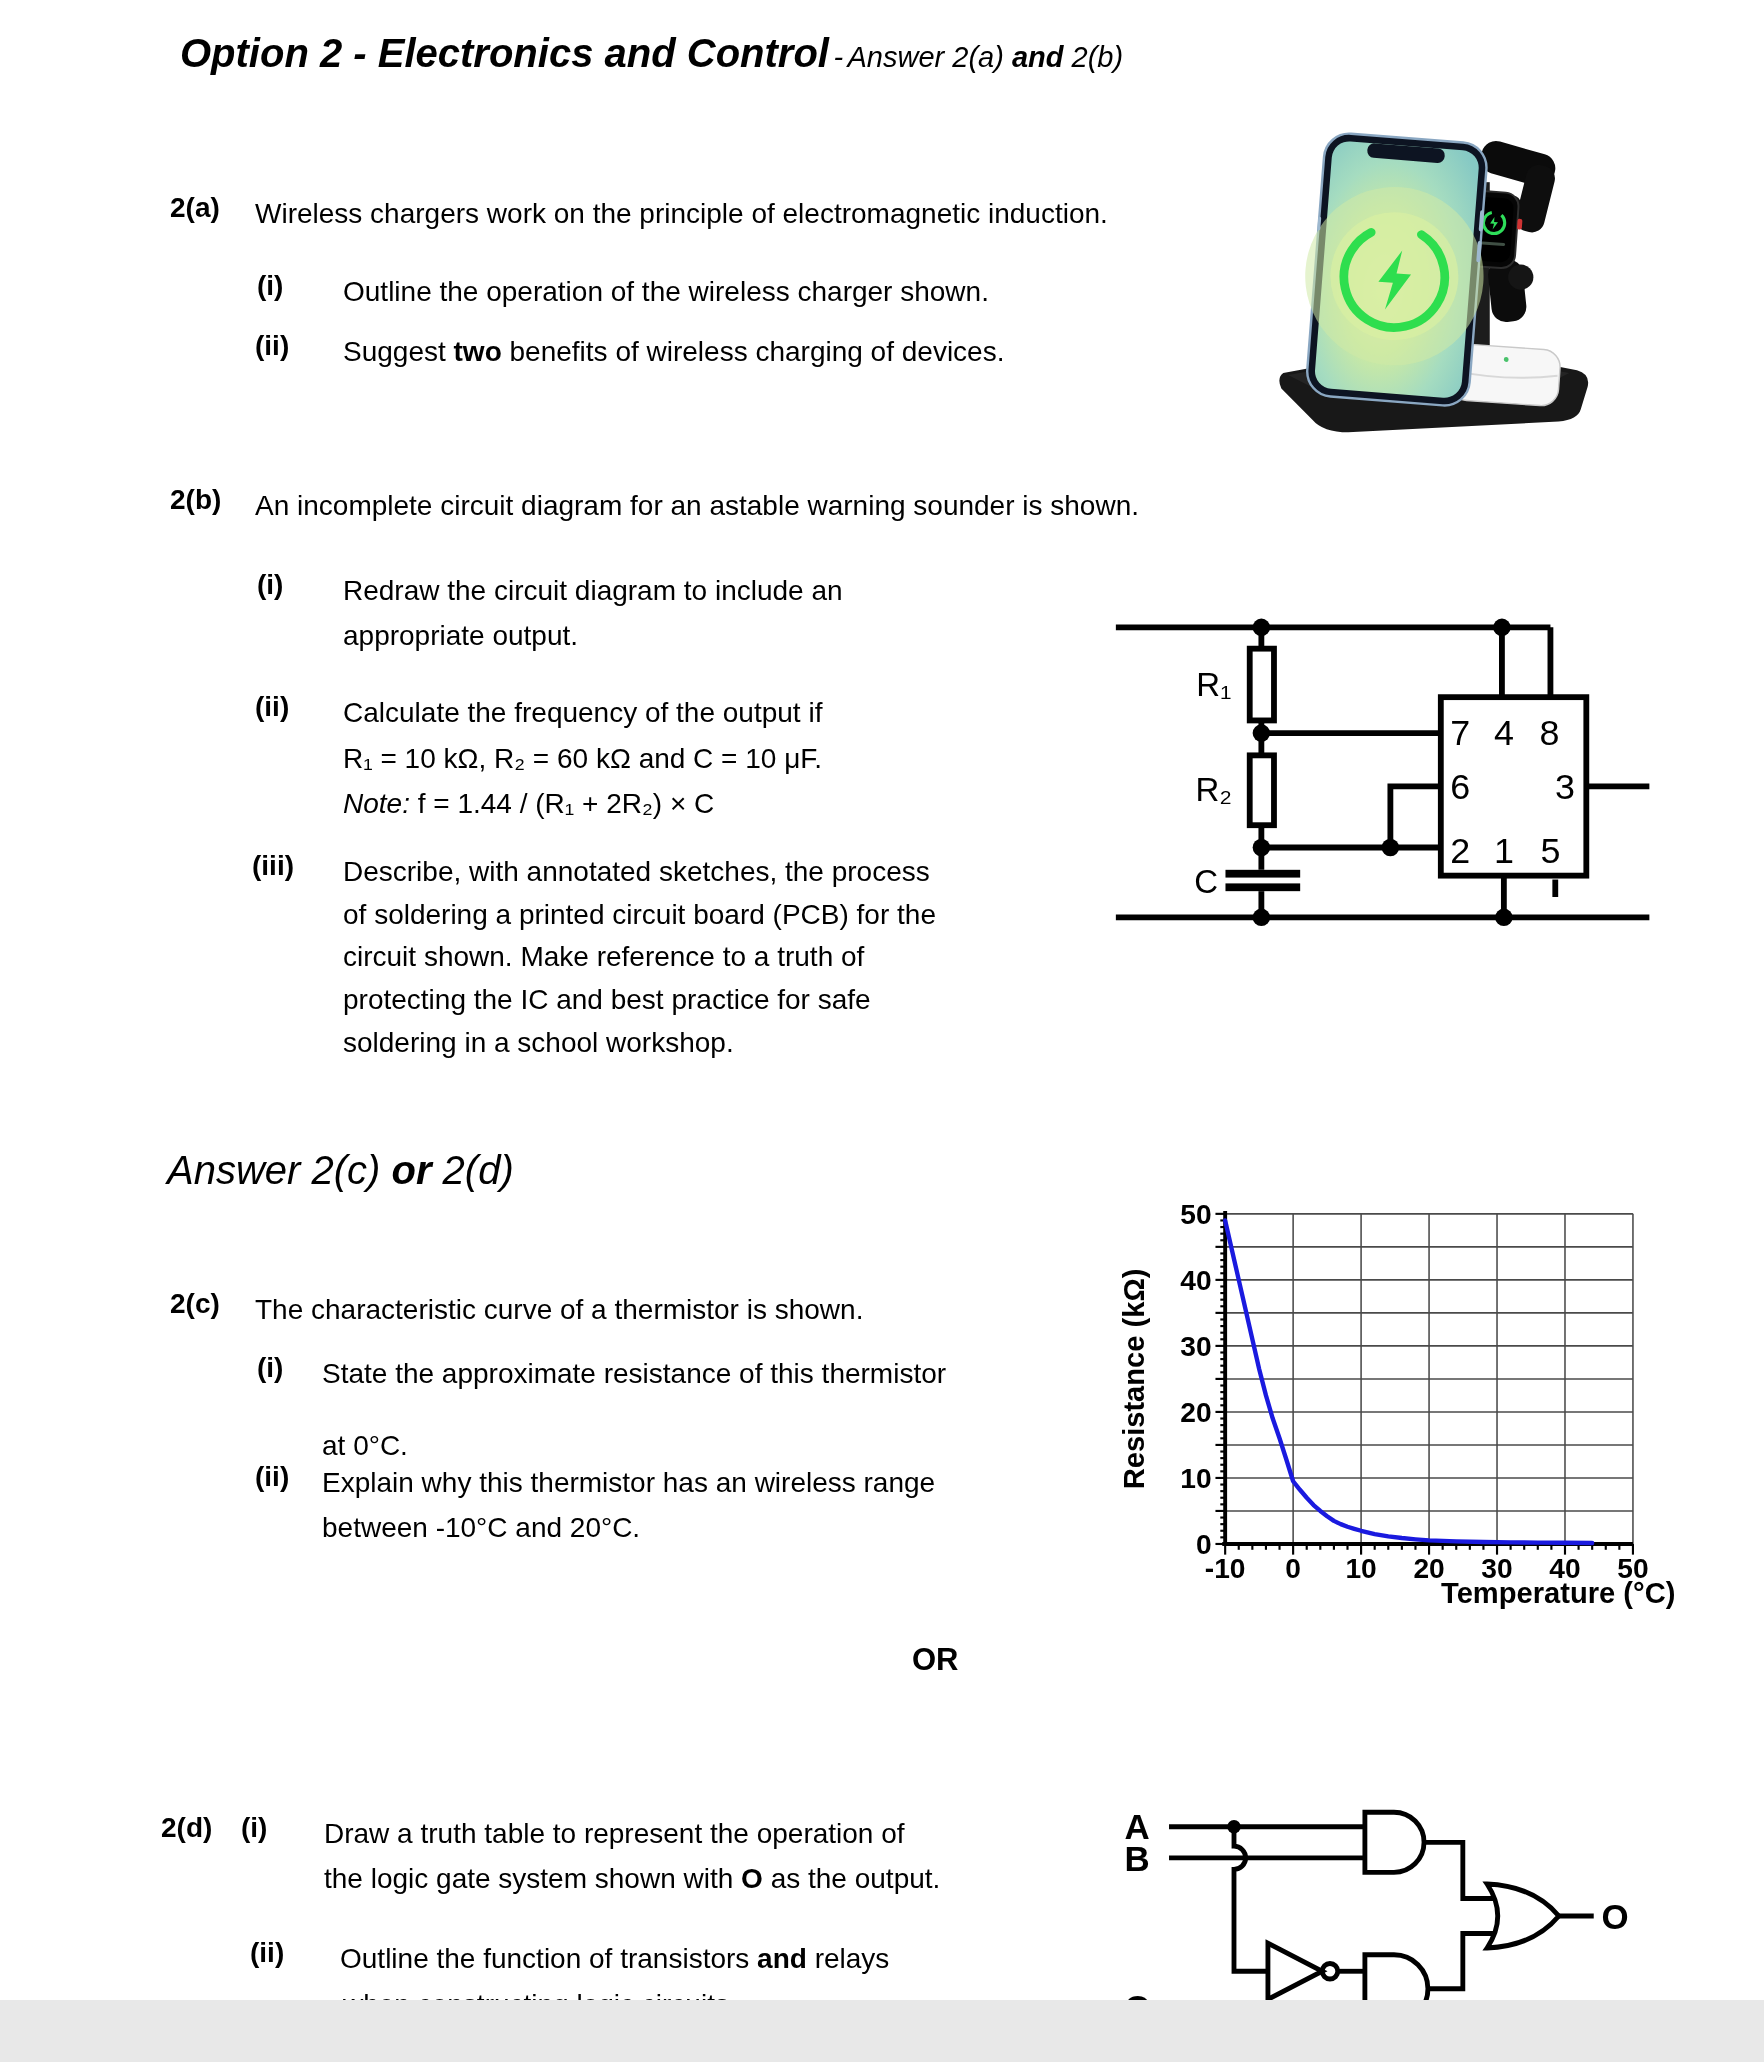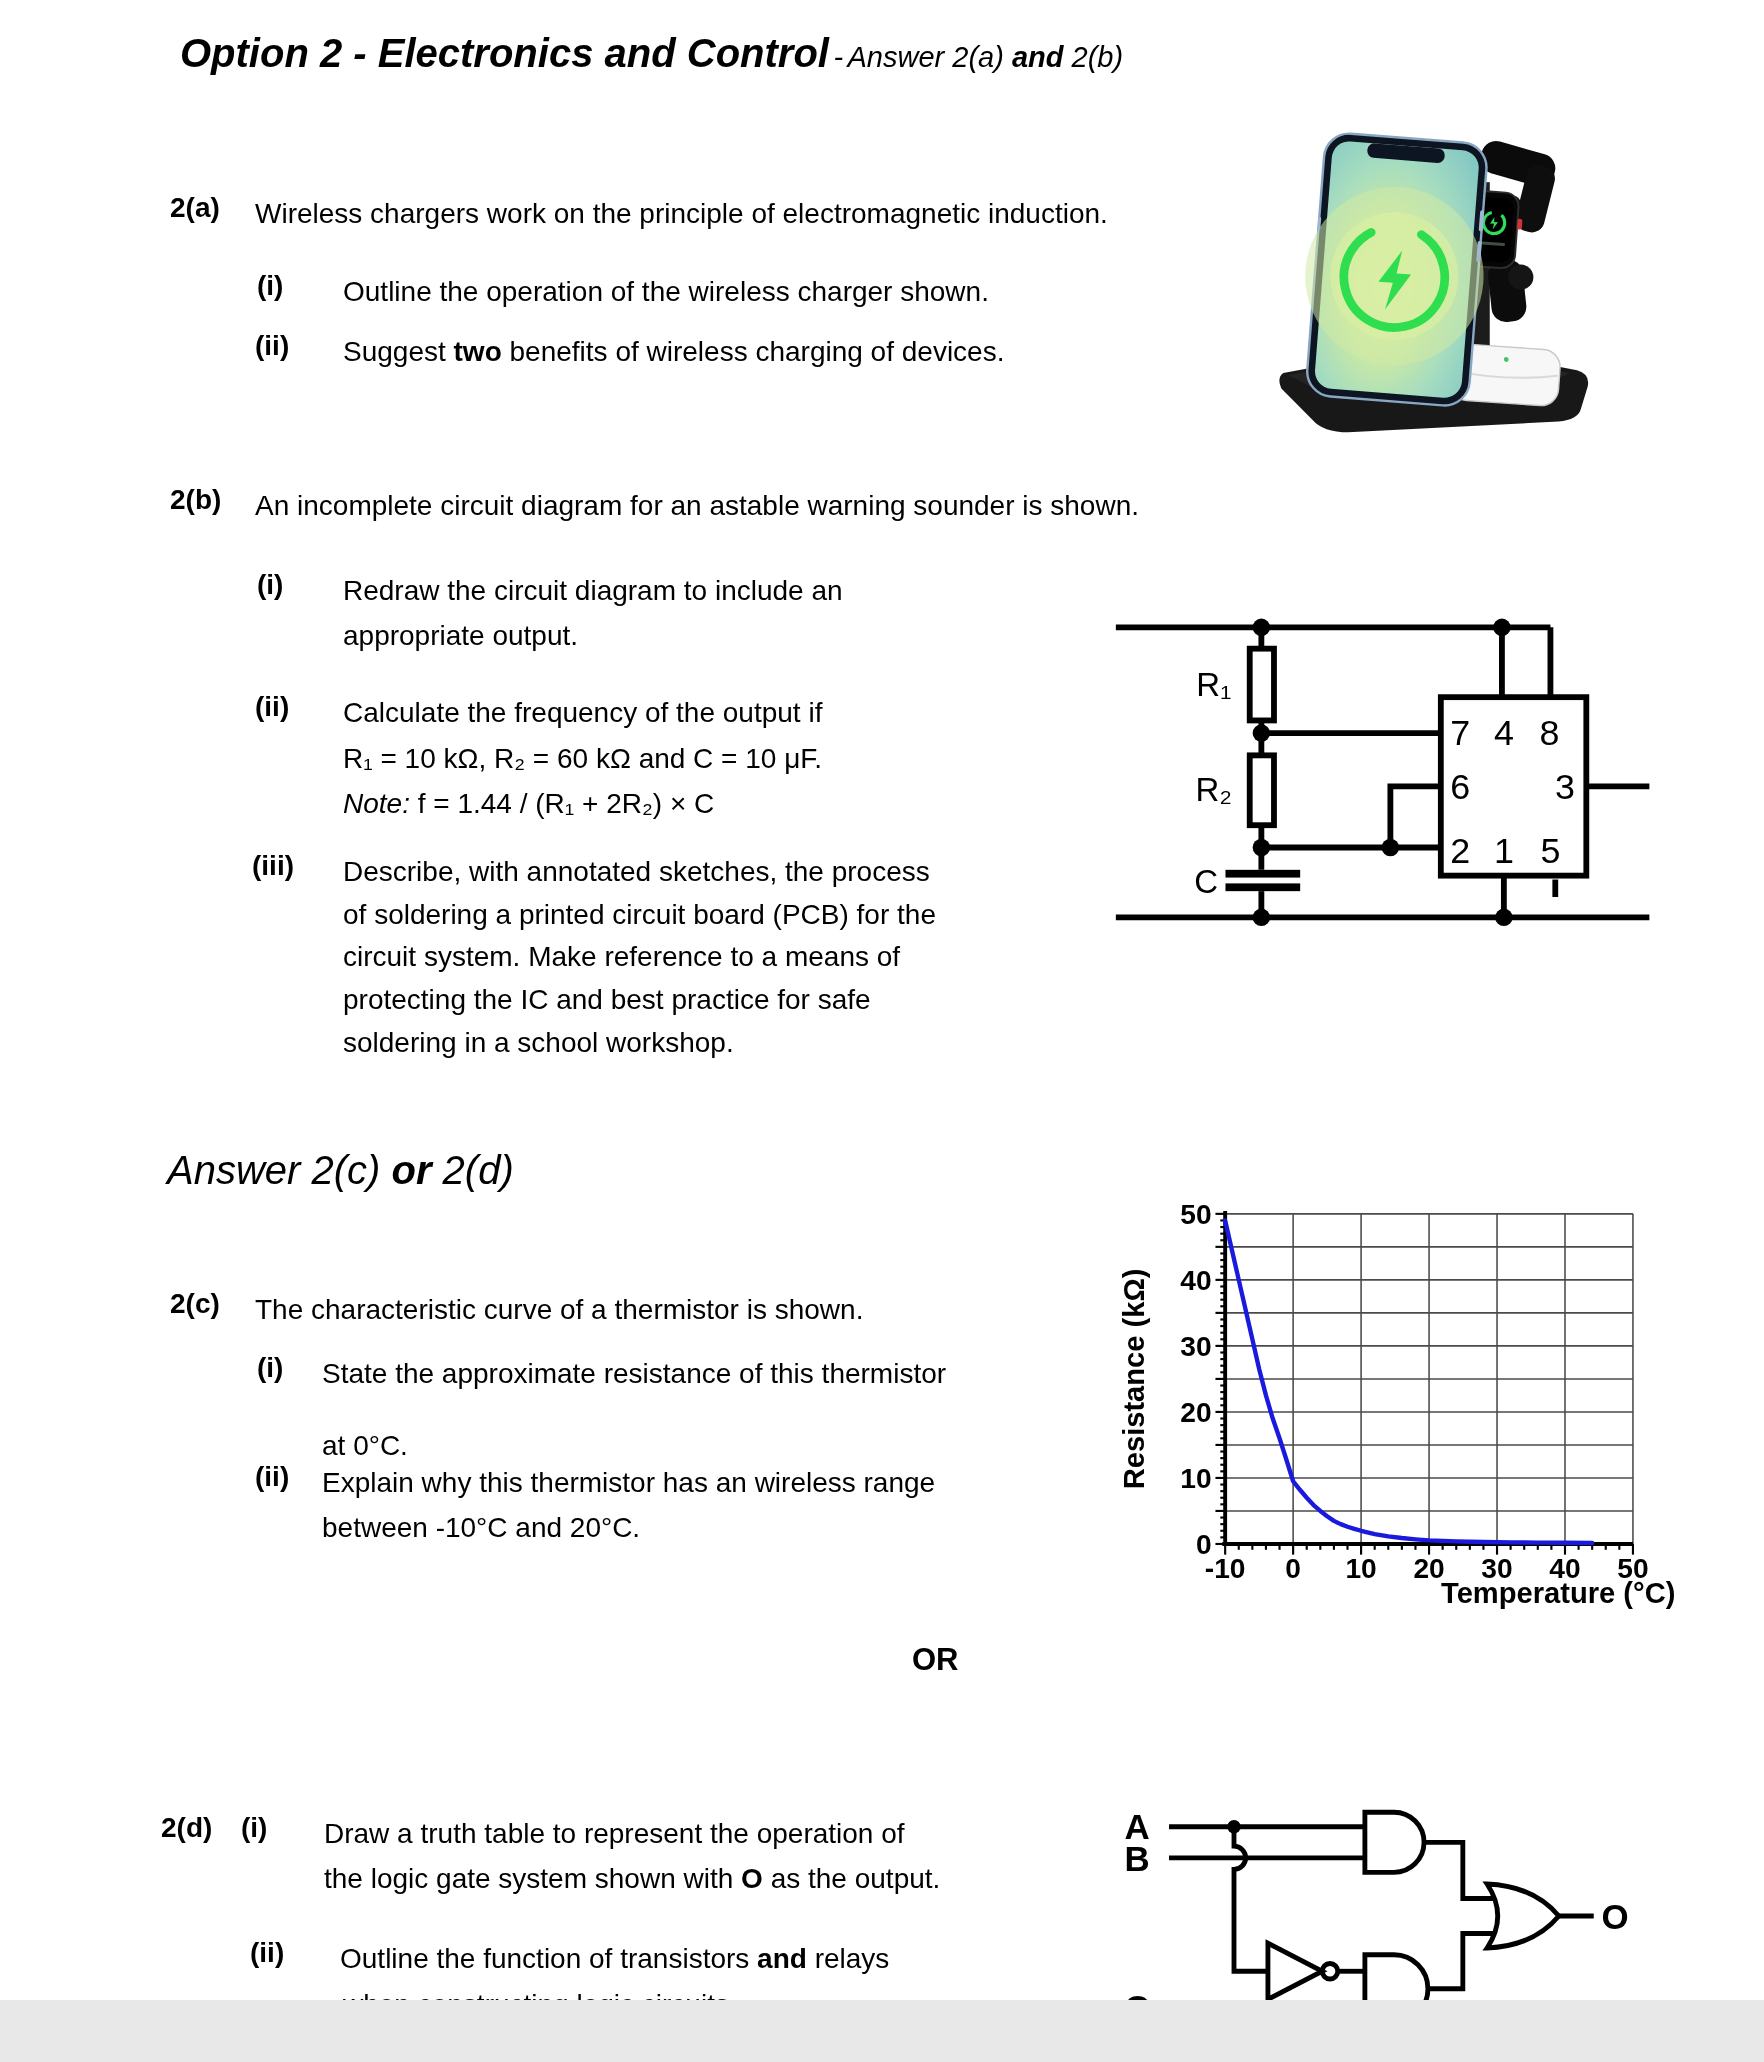--- a/index.html
+++ b/index.html
@@ -99,21 +99,21 @@
   <div class="abs marker" style="left:257px;top:569px;">(i)</div>
   <div class="abs body-txt" style="left:343px;top:568px;">Redraw the circuit diagram to include an</div>
   <div class="abs body-txt" style="left:343px;top:613px;">appropriate output.</div>
   <div class="abs marker" style="left:255px;top:691px;">(ii)</div>
   <div class="abs body-txt" style="left:343px;top:690px;">Calculate the frequency of the output if</div>
   <div class="abs body-txt" style="left:343px;top:736px;">R₁ = 10 kΩ, R₂ = 60 kΩ and C = 10 μF.</div>
   <div class="abs body-txt" style="left:343px;top:781px;text-align:center;"><span class="it">Note:</span><span> f = 1.44 / (R₁ + 2R₂) × C</span></div>
   <div class="abs marker" style="left:252px;top:850px;">(iii)</div>
   <div class="abs body-txt" style="left:343px;top:849px;">Describe, with annotated sketches, the process</div>
   <div class="abs body-txt" style="left:343px;top:892px;">of soldering a printed circuit board (PCB) for the</div>
-  <div class="abs body-txt" style="left:343px;top:934px;">circuit system.  Make reference to a means of</div>
+  <div class="abs body-txt" style="left:343px;top:934px;">circuit shown.  Make reference to a truth of</div>
   <div class="abs body-txt" style="left:343px;top:977px;">protecting the IC and best practice for safe</div>
   <div class="abs body-txt" style="left:343px;top:1020px;">soldering in a school workshop.</div>
 
   <svg class="abs" style="left:1106px;top:573px;" width="658" height="388" viewBox="0 0 678 400" fill="none" stroke="#000" stroke-width="6">
 
     <path d="M10,56 H458 M458,56 V128"></path>
     <path d="M10,355 H560"></path>
 
     <path d="M160,56 V78 M160,152 V188 M160,260 V306"></path>
     <rect x="148" y="78" width="25" height="74" fill="#fff"></rect>

